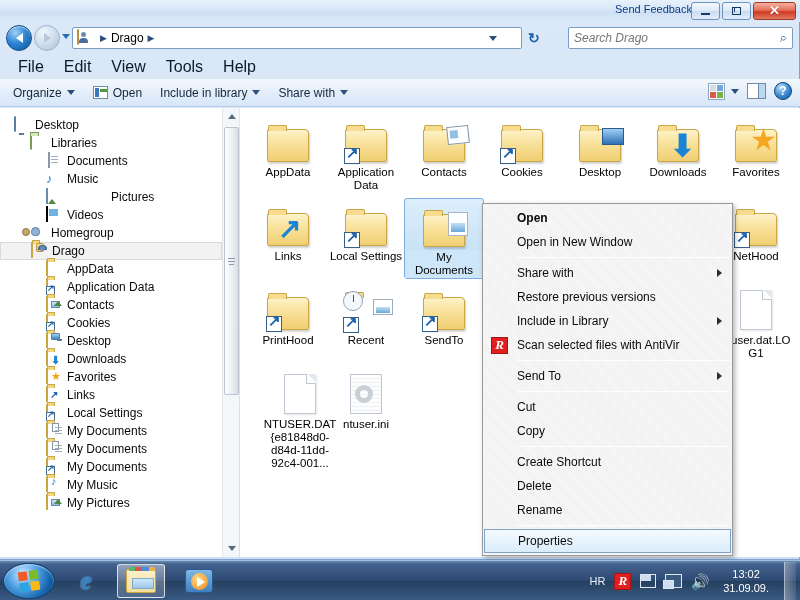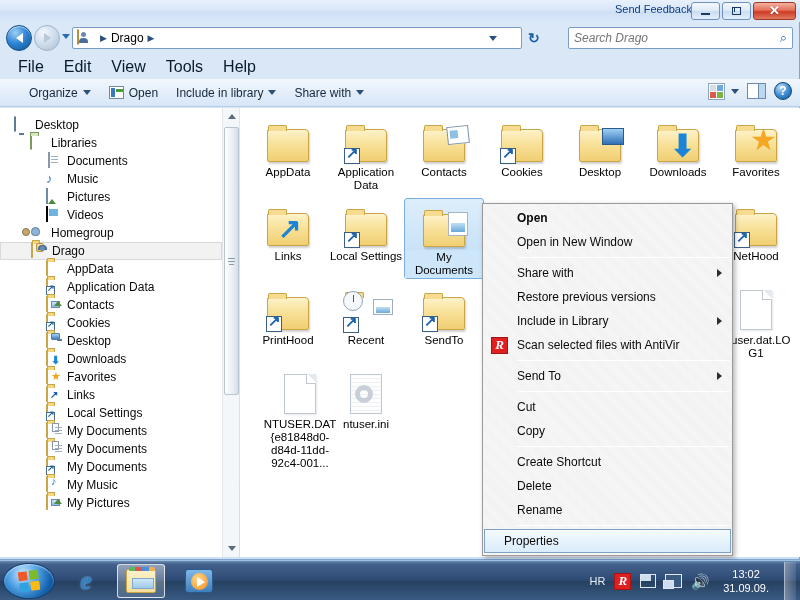--- a/index.html
+++ b/index.html
@@ -98,21 +98,21 @@
     position:absolute; left:0; top:56px; width:800px; height:22px;
     display:flex; align-items:center; padding-left:8px; gap:0;
   }
   .menuitem { padding:2px 10px; font-size:16px; color:#0a1a2e; cursor:pointer; }
 
   
   .toolbar {
     position:absolute; left:0; top:79px; width:800px; height:28px;
     background: linear-gradient(to bottom,#f2f7fd 0%,#e4eefa 50%,#d7e6f7 100%);
     border-bottom:1px solid #b4cde6;
-    display:flex; align-items:center; padding-left:20px;
+    display:flex; align-items:center; padding-left:4px;
   }
   .tbitem { display:flex; align-items:center; gap:5px; padding:3px 9px; font-size:12px; color:#14283f; cursor:pointer; border-radius:2px; }
   .caret { width:0;height:0;border-left:4px solid transparent;border-right:4px solid transparent;border-top:5px solid #2b4f7a; }
   .openico {
     width:15px;height:13px; background:#fff; border:1px solid #6f8aa8; position:relative;
   }
   .openico:before{content:"";position:absolute;left:1px;top:1px;width:4px;height:9px;background:#3c78bd;}
   .openico:after{content:"";position:absolute;left:6px;top:2px;width:7px;height:3px;background:#4c9a3c;}
   .tbright { position:absolute; right:8px; top:3px; display:flex; align-items:center; gap:8px; }
   .viewico { width:17px;height:17px; display:grid; grid-template-columns:1fr 1fr; grid-template-rows:1fr 1fr; gap:1px;
@@ -252,21 +252,21 @@
     padding:2px 0;
     background-image: repeating-linear-gradient(45deg, rgba(255,255,255,.45) 0 1px, transparent 1px 2px);
   }
   .ctxitem {
     position:relative; height:24px; display:flex; align-items:center;
     font-size:12px; color:#0a0a0a; padding-left:34px; cursor:pointer;
   }
   .ctxitem.bold { font-weight:bold; }
   .ctxitem.hover {
     background:linear-gradient(to bottom,#f5fafe,#d9ecfb);
-    border:1px solid #7da2c4; margin:0 1px; padding-left:19px; height:24px;
+    border:1px solid #7da2c4; margin:0 1px; padding-left:33px; height:24px;
   }
   .ctxsep { height:1px; background:#d6d6d6; margin:3px 2px 3px 34px; border-bottom:1px solid #fff; }
   .ctxarrow { position:absolute; right:10px; width:0;height:0;
     border-top:4px solid transparent;border-bottom:4px solid transparent;border-left:5px solid #2c2c2c;}
   .avicon {
     position:absolute; left:8px; width:17px;height:17px;
     background:#e02020; border:1px solid #a31414;
     color:#fff; font-weight:bold; font-size:13px; font-style:italic;
     display:flex; align-items:center; justify-content:center; font-family:"Liberation Serif",serif;
   }
@@ -419,21 +419,21 @@
           <span class="tlabel">Libraries</span>
         </div>
         <div class="trow" style="padding-left: 46px;">
           <span class="ic"><span class="docico"></span></span>
           <span class="tlabel">Documents</span>
         </div>
         <div class="trow" style="padding-left: 46px;">
           <span class="ic"><span class="musico">♪</span></span>
           <span class="tlabel">Music</span>
         </div>
-        <div class="trow" style="padding-left: 46px;">
+        <div class="trow" style="padding-left: 46px; gap: 44px;">
           <span class="ic"><span class="picico"></span></span>
           <span class="tlabel">Pictures</span>
         </div>
         <div class="trow" style="padding-left: 46px;">
           <span class="ic"><span class="vidico"></span></span>
           <span class="tlabel">Videos</span>
         </div>
         <div class="trow" style="padding-left: 30px;">
           <span class="ic"><span class="homeico"></span></span>
           <span class="tlabel">Homegroup</span>

